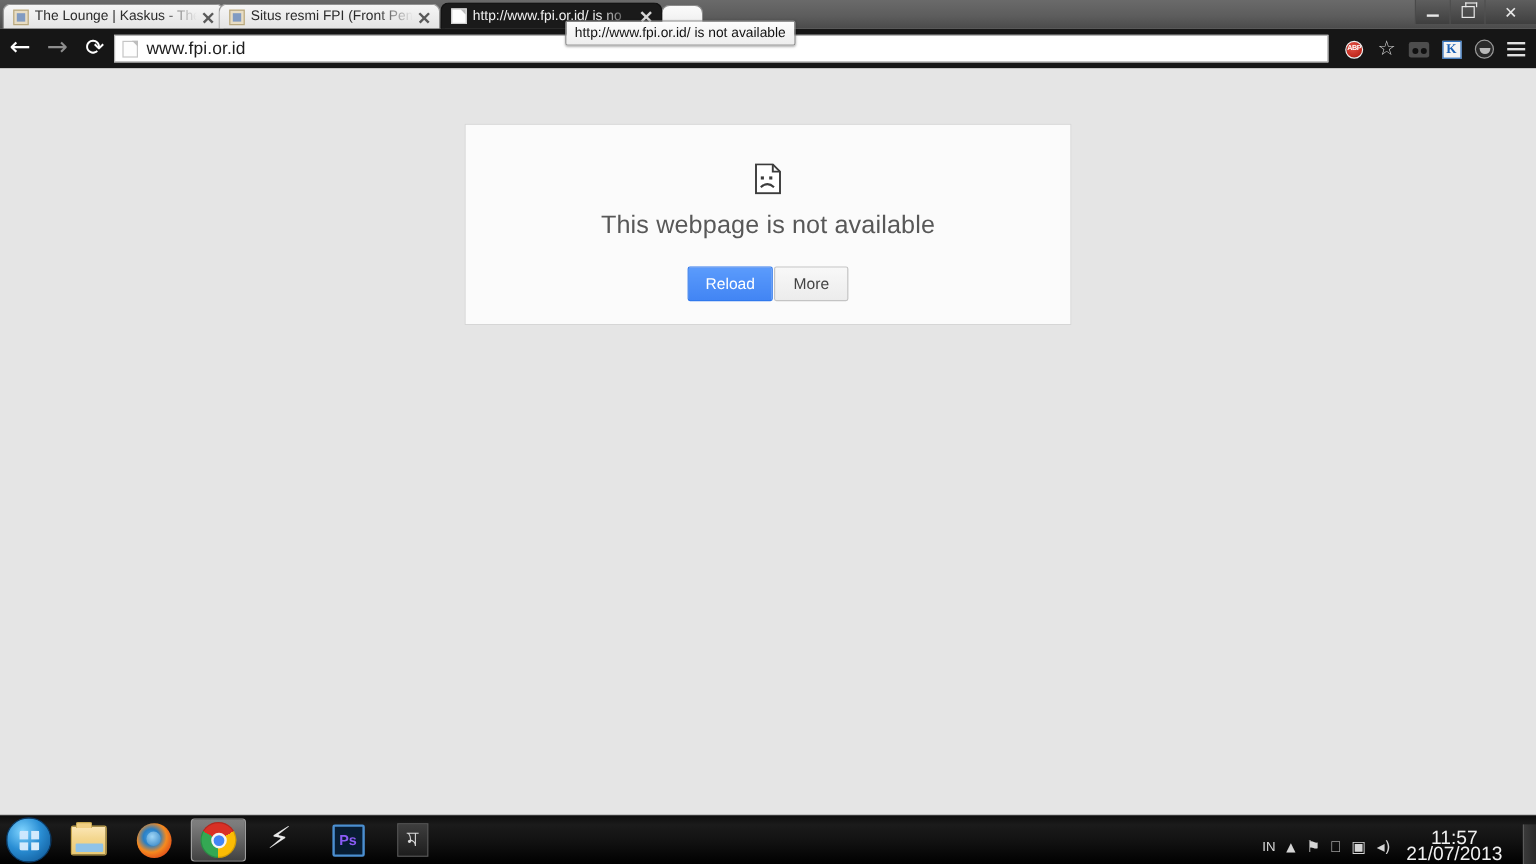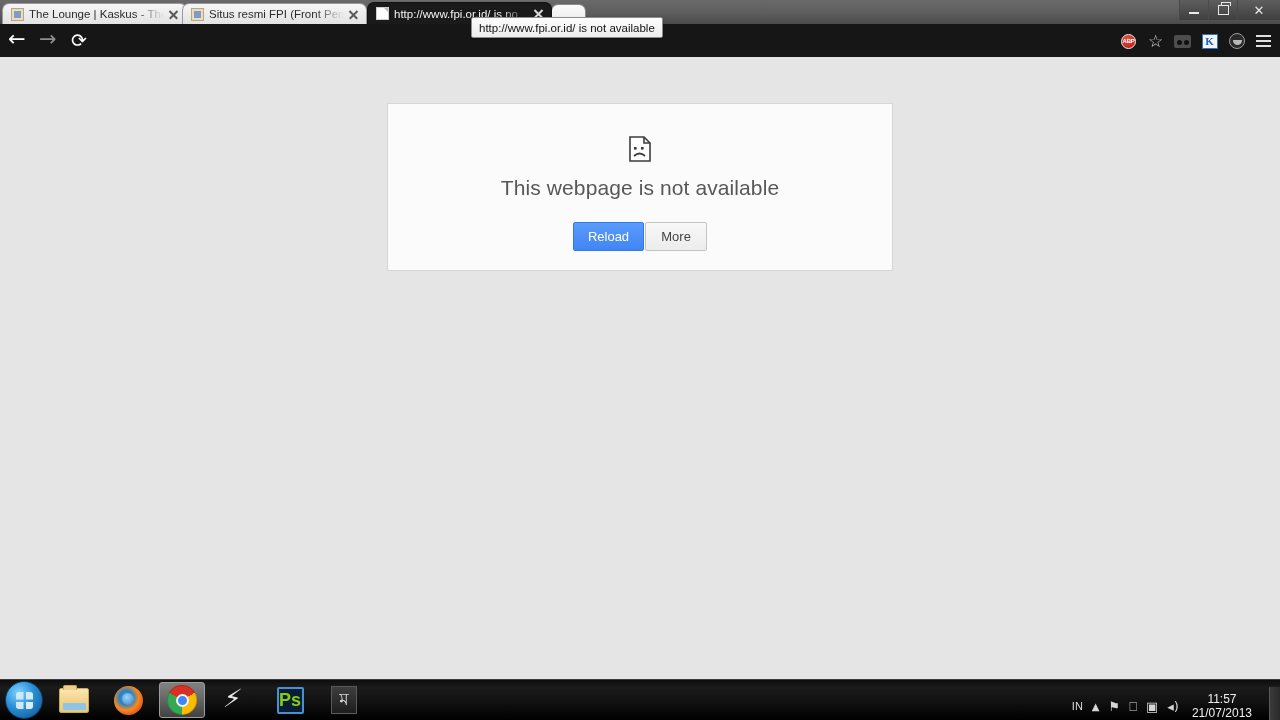--- a/index.html
+++ b/index.html
@@ -555,22 +555,22 @@
     transform: skewX(-8deg);
   }
 
   
   .ic-ps {
     width: 27px; height: 27px;
     background: #081d33;
     border: 2px solid #4b8fd1;
     box-sizing: border-box;
     border-radius: 2px;
-    color: #84cc16;
-    font-size: 18px;
+    color: #8b5cf6;
+    font-size: 12px;
     font-weight: bold;
     display: flex; align-items: center; justify-content: center;
     font-family: "Liberation Sans", sans-serif;
   }
 
   
   .ic-dragon {
     width: 26px; height: 28px;
     background: linear-gradient(to bottom, #3e3e3e, #1d1d1d);
     border: 1px solid #5a5a5a;
@@ -600,21 +600,21 @@
     color: #d5d5d5;
     font-size: 13px;
     font-family: "DejaVu Sans", sans-serif;
     line-height: 13px;
     cursor: pointer;
   }
   .tray-chevron { font-size: 10px; }
   .clock {
     text-align: center;
     color: #f0f0f0;
-    font-size: 12px;
+    font-size: 16px;
     line-height: 14px;
     margin-left: 4px;
     cursor: pointer;
     font-family: "Liberation Sans", sans-serif;
   }
   .show-desktop {
     width: 10px; height: 38px;
     margin-left: 8px;
     background: linear-gradient(to right, #3a3a3a, #2a2a2a);
     border-left: 1px solid #5a5a5a;
@@ -666,20 +666,24 @@
       <span class="arrow-back"></span>
     </div>
     <div class="navbtn">
       <span class="arrow-fwd"></span>
     </div>
     <div class="navbtn">
       <span class="reload-glyph">⟳</span>
     </div>
   </div>
 
+  <div class="omnibox">
+    <span class="omnibox-icon"></span>
+    <span class="omnibox-text" title="Search Google or type URL">www.fpi.or.id</span>
+  </div>
 
   <div class="tb-icons">
     <div class="tb-ic">
       <span class="abp-icon">ABP</span>
     </div>
     <div class="tb-ic">
       <span class="star-icon">☆</span>
     </div>
     <div class="tb-ic">
       <span class="ext-dots"></span>

